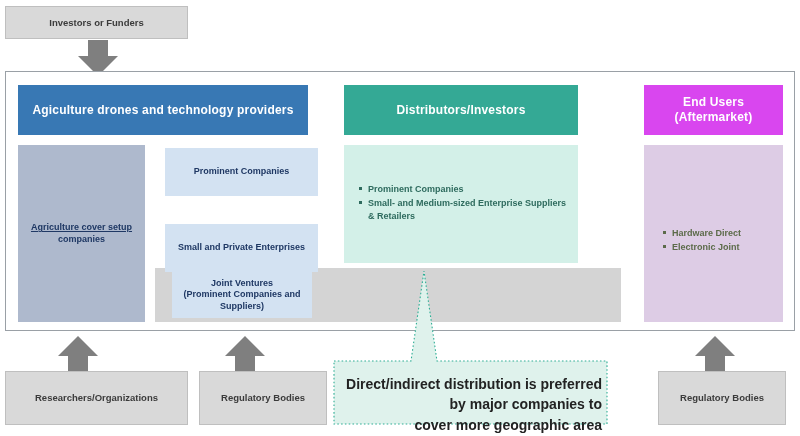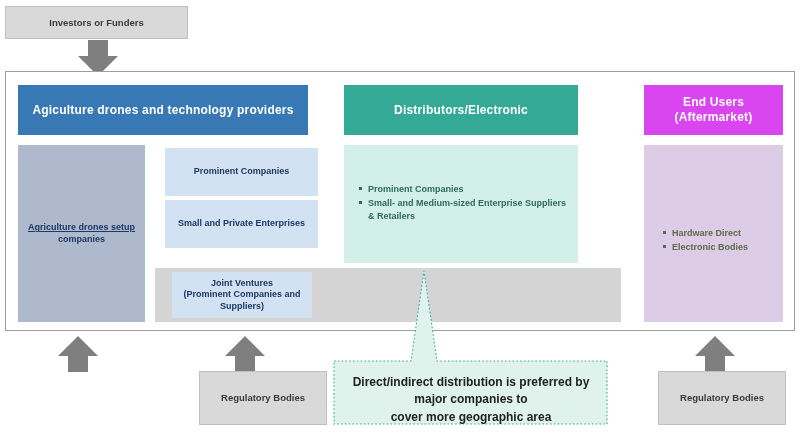--- a/index.html
+++ b/index.html
@@ -18,21 +18,21 @@
   .outer-frame{border:1px solid #9aa0a6;background:#ffffff;}
   .band{background:#d4d4d4;}
   .subbox{background:#d3e2f2;color:#1f3864;font-size:9px;font-weight:bold;}
   .bigbox{color:#1f3864;font-size:9px;font-weight:bold;}
   .bullets{font-size:9px;font-weight:bold;line-height:1.45;
            display:block;text-align:left;}
   .bullets ul{margin:0;padding:0 0 0 12px;list-style:none;}
   .bullets li{position:relative;margin:0 0 1px 0;}
   .bullets li:before{content:"";position:absolute;left:-9px;top:4px;
        width:3px;height:3px;background:currentColor;}
-  .callout-txt{font-size:12px;font-weight:bold;color:#222;text-align:center;
+  .callout-txt{font-size:14px;font-weight:bold;color:#222;text-align:right;
        line-height:1.45;}
   svg{position:absolute;left:0;top:0;overflow:visible;}
   .u-underline{text-decoration:underline;}
 </style>
 </head>
 <body>
 
 <div class="stage">
 
   <div class="abs box grey-ext" style="left:5px;top:6px;width:183px;height:33px;">
@@ -93,39 +93,39 @@
     </g>
   </svg>
 
   <div class="abs outer-frame" style="left:5px;top:71px;width:790px;height:260px;"></div>
 
   <div class="abs box hdr" style="left:18px;top:85px;width:290px;height:50px;background:#3878b4;">
     <span>Agiculture drones and technology providers</span>
   </div>
 
   <div class="abs box hdr" style="left:344px;top:85px;width:234px;height:50px;background:#34a995;">
-    <span>Distributors/Electronic</span>
+    <span>Distributors/Investors</span>
   </div>
 
   <div class="abs box hdr" style="left:644px;top:85px;width:139px;height:50px;background:#d946ef;justify-content:flex-end;">
     <span>End Users (Aftermarket)</span>
   </div>
 
   <div class="abs band" style="left:155px;top:268px;width:466px;height:54px;"></div>
 
   <div class="abs box bigbox" style="left:18px;top:145px;width:127px;height:177px;background:#aeb9cd;flex-direction:column;">
-    <span class="u-underline">Agriculture drones setup</span>
+    <span class="u-underline">Agriculture cover setup</span>
     <span>companies</span>
   </div>
 
   <div class="abs box subbox" style="left:165px;top:148px;width:153px;height:48px;">
     <span>Prominent Companies</span>
   </div>
 
-  <div class="abs box subbox" style="left:165px;top:200px;width:153px;height:48px;">
+  <div class="abs box subbox" style="left:165px;top:224px;width:153px;height:48px;">
     <span>Small and Private Enterprises</span>
   </div>
 
   <div class="abs box subbox" style="left:172px;top:272px;width:140px;height:46px;flex-direction:column;text-align:right;">
     <span>Joint Ventures</span>
     <span>(Prominent Companies and</span>
     <span>Suppliers)</span>
   </div>
 
   <div class="abs" style="left:344px;top:145px;width:234px;height:118px;background:#d3f0e8;">
@@ -134,25 +134,28 @@
         <li>Prominent Companies</li>
         <li>Small- and Medium-sized Enterprise Suppliers &amp; Retailers</li>
       </ul>
     </div>
   </div>
 
   <div class="abs" style="left:644px;top:145px;width:139px;height:177px;background:#ddcce5;">
     <div class="bullets" style="position:absolute;left:16px;top:82px;width:115px;color:#5c6b4a;">
       <ul>
         <li>Hardware Direct</li>
-        <li>Electronic Bodies</li>
+        <li>Electronic Joint</li>
       </ul>
     </div>
   </div>
 
+  <div class="abs box grey-ext" style="left:5px;top:371px;width:183px;height:54px;">
+    <span>Researchers/Organizations</span>
+  </div>
 
   <div class="abs box grey-ext" style="left:199px;top:371px;width:128px;height:54px;">
     <span>Regulatory Bodies</span>
   </div>
 
   <div class="abs box grey-ext" style="left:658px;top:371px;width:128px;height:54px;">
     <span>Regulatory Bodies</span>
   </div>
 
   <svg class="abs" width="800" height="436">

